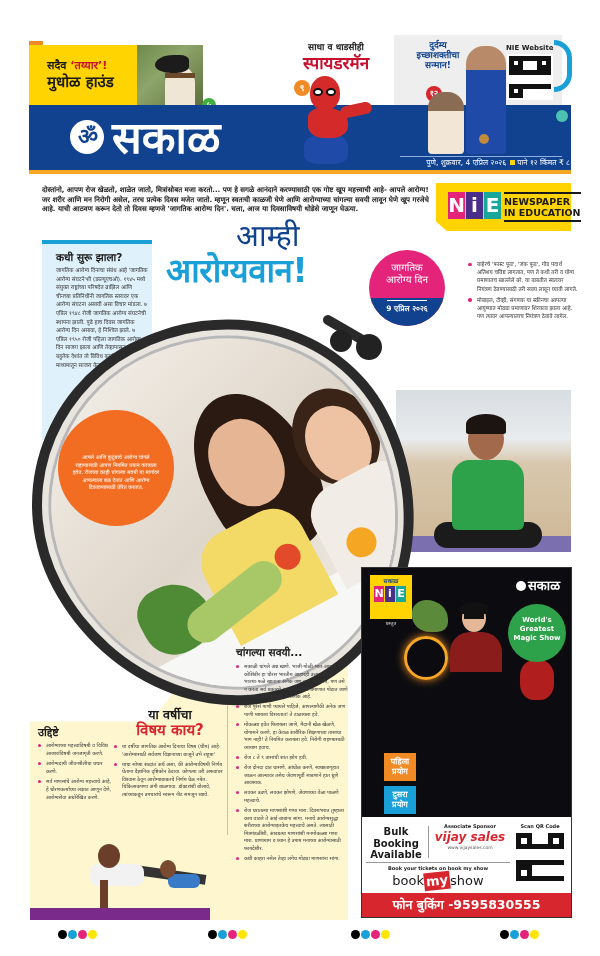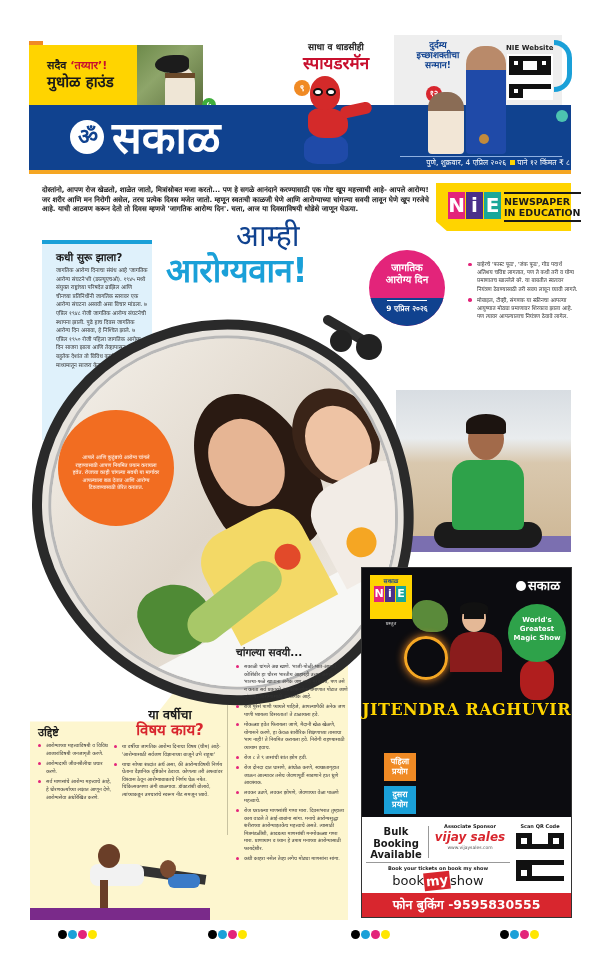--- a/index.html
+++ b/index.html
@@ -61,21 +61,21 @@
 
   
   .blue-box { left: 42px; top: 240px; width: 110px; height: 200px; background: #dff1fb; border-top: 4px solid #1aa0d8; }
   .blue-box h3 { position: absolute; left: 14px; top: 6px; font-size: 10.5px; color: #1a1a1a; font-weight: bold; }
   .blue-box p { position: absolute; left: 14px; top: 22px; width: 92px; font-size: 5.5px; line-height: 8.6px; color: #333; }
 
   
   .hl1 { left: 236px; top: 218px; font-size: 30px; color: #10428f; line-height: 36px; }
   .hl2 { left: 166px; top: 250px; font-size: 33px; color: #1aa0d8; font-weight: bold; line-height: 42px; letter-spacing: -0.5px; }
   .day-badge { left: 369px; top: 250px; width: 76px; height: 76px; border-radius: 50%; background: #e3247a; overflow: hidden; }
-  .day-badge .t1 { position: absolute; top: 12px; width: 100%; text-align: center; font-size: 10px; color: #fff; font-weight: bold; line-height: 12px; }
+  .day-badge .t1 { position: absolute; top: 12px; width: 100%; text-align: center; font-size: 10px; color: #fff; font-weight: normal; line-height: 12px; }
   .day-badge .band { position: absolute; top: 48px; width: 100%; height: 28px; background: #10428f; }
   .day-badge .band .rl { position: absolute; left: 18px; top: 2px; width: 40px; height: 1px; background: #fff; }
   .day-badge .band span { position: absolute; top: 5px; width: 100%; text-align: center; font-size: 7.5px; color: #fff; font-weight: bold; }
 
   
   .junk { left: 468px; top: 256px; width: 110px; }
   .junk h3 { font-size: 11px; color: #1a1a1a; font-weight: bold; line-height: 13px; }
   .junk ul { list-style: none; margin-top: 4px; }
   .junk li { position: relative; padding-left: 9px; font-size: 5.5px; line-height: 8.2px; color: #333; margin-bottom: 3px; }
   .junk li::before { content: ""; position: absolute; left: 0; top: 2.5px; width: 3.5px; height: 3.5px; border-radius: 50%; background: #e3247a; }
@@ -462,21 +462,20 @@
 <div class="abs ad-portal"></div>
 <div class="abs ad-magician-fig">
   <div class="abs magi-cape"></div>
   <div class="abs magi-head"></div>
   <div class="abs magi-hair"></div>
   <div class="abs magi-glass"></div>
 </div>
 <div class="abs ad-deadpool"></div>
 <div class="abs ad-worlds">World's Greatest Magic Show</div>
 <div class="abs ad-title">
-  <div class="n">JITENDRA RAGHUVIR</div>
 </div>
 <div class="abs show-row row1">
   <div class="lab">
       <div>पहिला</div>
       <div>प्रयोग</div>
     </div>
 </div>
 <div class="abs show-row row2">
   <div class="lab">
       <div>दुसरा</div>

